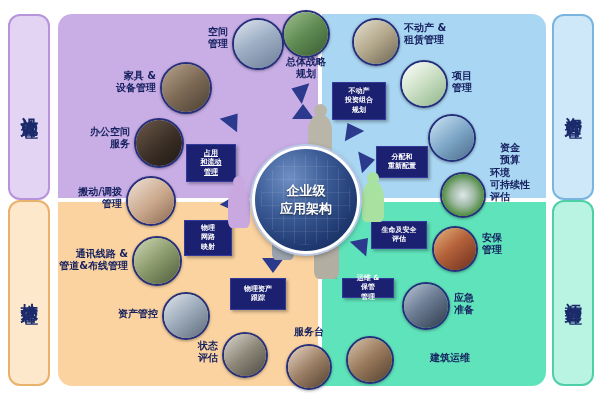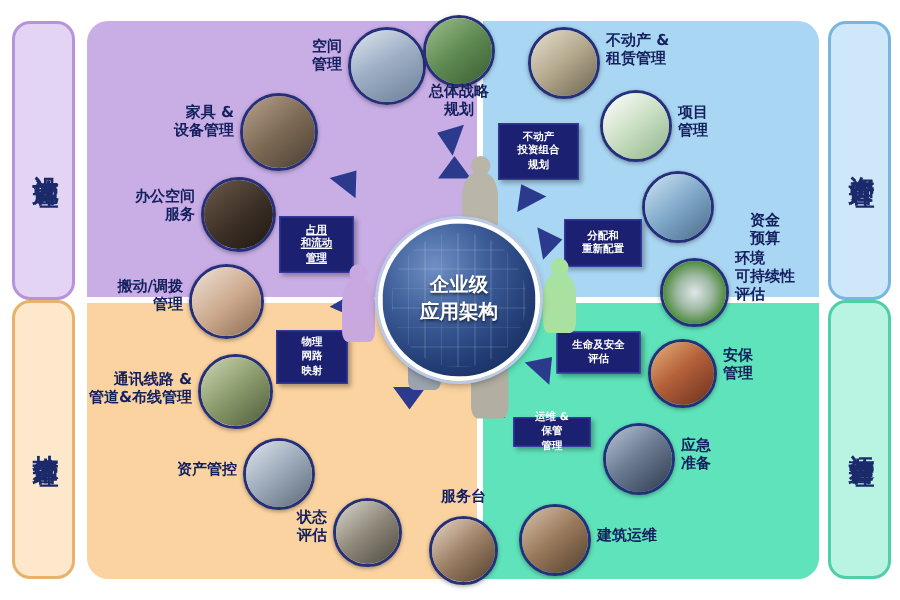--- a/index.html
+++ b/index.html
@@ -277,41 +277,45 @@
       <i style="background:linear-gradient(140deg,#b9c6d6 0%,#6d7d94 45%,#2e3a4c 100%);"></i>
     </div>
     <div class="cap l" style="left:454px; top:292px; width:56px;">应急
 准备</div>
   </div>
 
   <div class="node">
     <div class="bubble" style="left:346px; top:336px; width:48px; height:48px;">
       <i style="background:linear-gradient(140deg,#d8c4ac 0%,#9a7a5c 48%,#53402e 100%);"></i>
     </div>
-    <div class="cap l" style="left:398px; top:352px; width:72px;">建筑运维</div>
+    <div class="cap l" style="left:398px; top:352px; width:72px;text-align:right;">建筑运维</div>
   </div>
 
   <div class="pbox" style="left:186px; top:144px; width:50px; height:38px;">
     <span style="white-space:pre-line;text-decoration:underline;">占用
 和流动
 管理</span>
   </div>
   <div class="pbox" style="left:332px; top:82px; width:54px; height:38px;">
     <span style="white-space:pre-line;">不动产
 投资组合
 规划</span>
   </div>
   <div class="pbox" style="left:376px; top:146px; width:52px; height:32px;">
     <span style="white-space:pre-line;">分配和
 重新配置</span>
   </div>
   <div class="pbox" style="left:184px; top:220px; width:48px; height:36px;">
     <span style="white-space:pre-line;">物理
 网路
 映射</span>
+  </div>
+  <div class="pbox" style="left:230px; top:278px; width:56px; height:32px;">
+    <span style="white-space:pre-line;">物理资产
+跟踪</span>
   </div>
   <div class="pbox" style="left:371px; top:221px; width:56px; height:28px;">
     <span style="white-space:pre-line;">生命及安全
 评估</span>
   </div>
   <div class="pbox" style="left:342px; top:278px; width:52px; height:20px;">
     <span style="white-space:pre-line;">运维 &amp;
 保管
 管理</span>
   </div>

